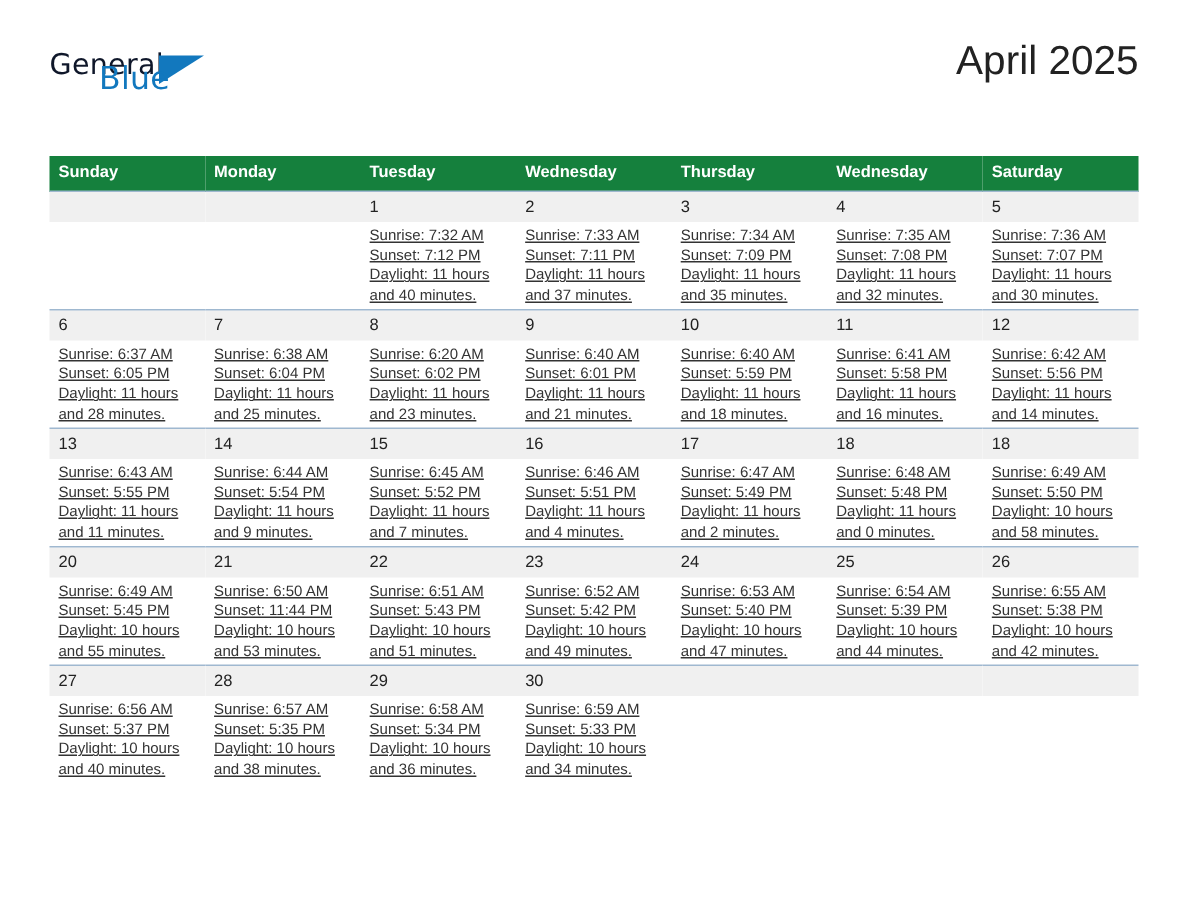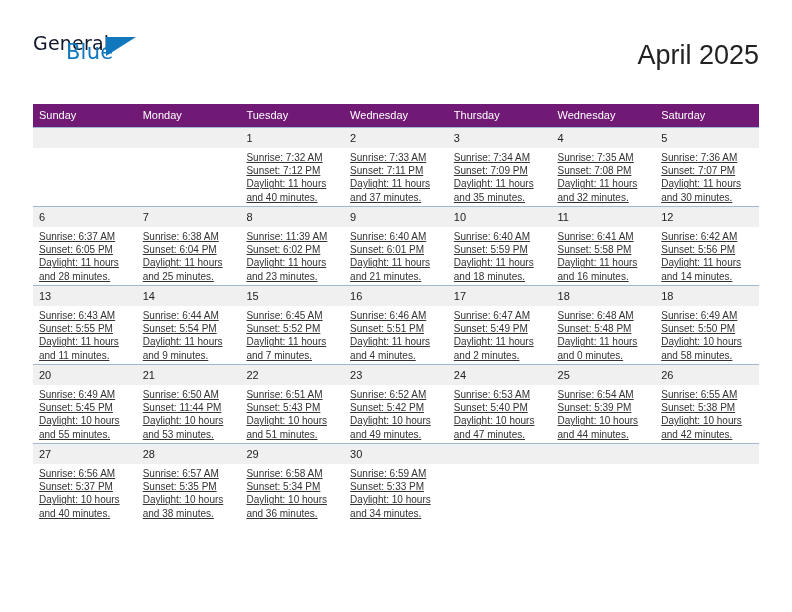--- a/index.html
+++ b/index.html
@@ -59,21 +59,21 @@
     left: 33px;
     top: 8px;
     font-size: 21px;
     letter-spacing: 0.2px;
     color: #1278be;
     font-family: "DejaVu Sans", sans-serif;
   }
   .title-block {
     position: absolute;
     right: 0;
-    top: 15px;
+    top: 0;
     text-align: right;
   }
   .cal-title {
     font-size: 27px;
     color: #222222;
     line-height: 32px;
     white-space: nowrap;
   }
   .cal-subtitle {
     font-size: 15px;
@@ -86,24 +86,24 @@
   
   .calendar {
     position: absolute;
     left: 33px;
     top: 104px;
     width: 726px;
     border-collapse: collapse;
     table-layout: fixed;
   }
   .calendar th {
-    background: #701a75;
+    background: #15803d;
     color: #ffffff;
     font-size: 11px;
-    font-weight: normal;
+    font-weight: bold;
     text-align: left;
     padding: 5px 0 6px 6px;
     height: 11px;
     border: none;
   }
   .calendar td {
     vertical-align: top;
     padding: 0;
     border: none;
     border-top: 1px solid #9fb8d0;
@@ -233,21 +233,21 @@
             <div class="detail">
               <div>Sunrise: 6:38 AM</div>
               <div>Sunset: 6:04 PM</div>
               <div>Daylight: 11 hours</div>
               <div>and 25 minutes.</div>
             </div>
           </td>
           <td class="">
             <div class="daynum">8</div>
             <div class="detail">
-              <div>Sunrise: 11:39 AM</div>
+              <div>Sunrise: 6:20 AM</div>
               <div>Sunset: 6:02 PM</div>
               <div>Daylight: 11 hours</div>
               <div>and 23 minutes.</div>
             </div>
           </td>
           <td class="">
             <div class="daynum">9</div>
             <div class="detail">
               <div>Sunrise: 6:40 AM</div>
               <div>Sunset: 6:01 PM</div>

